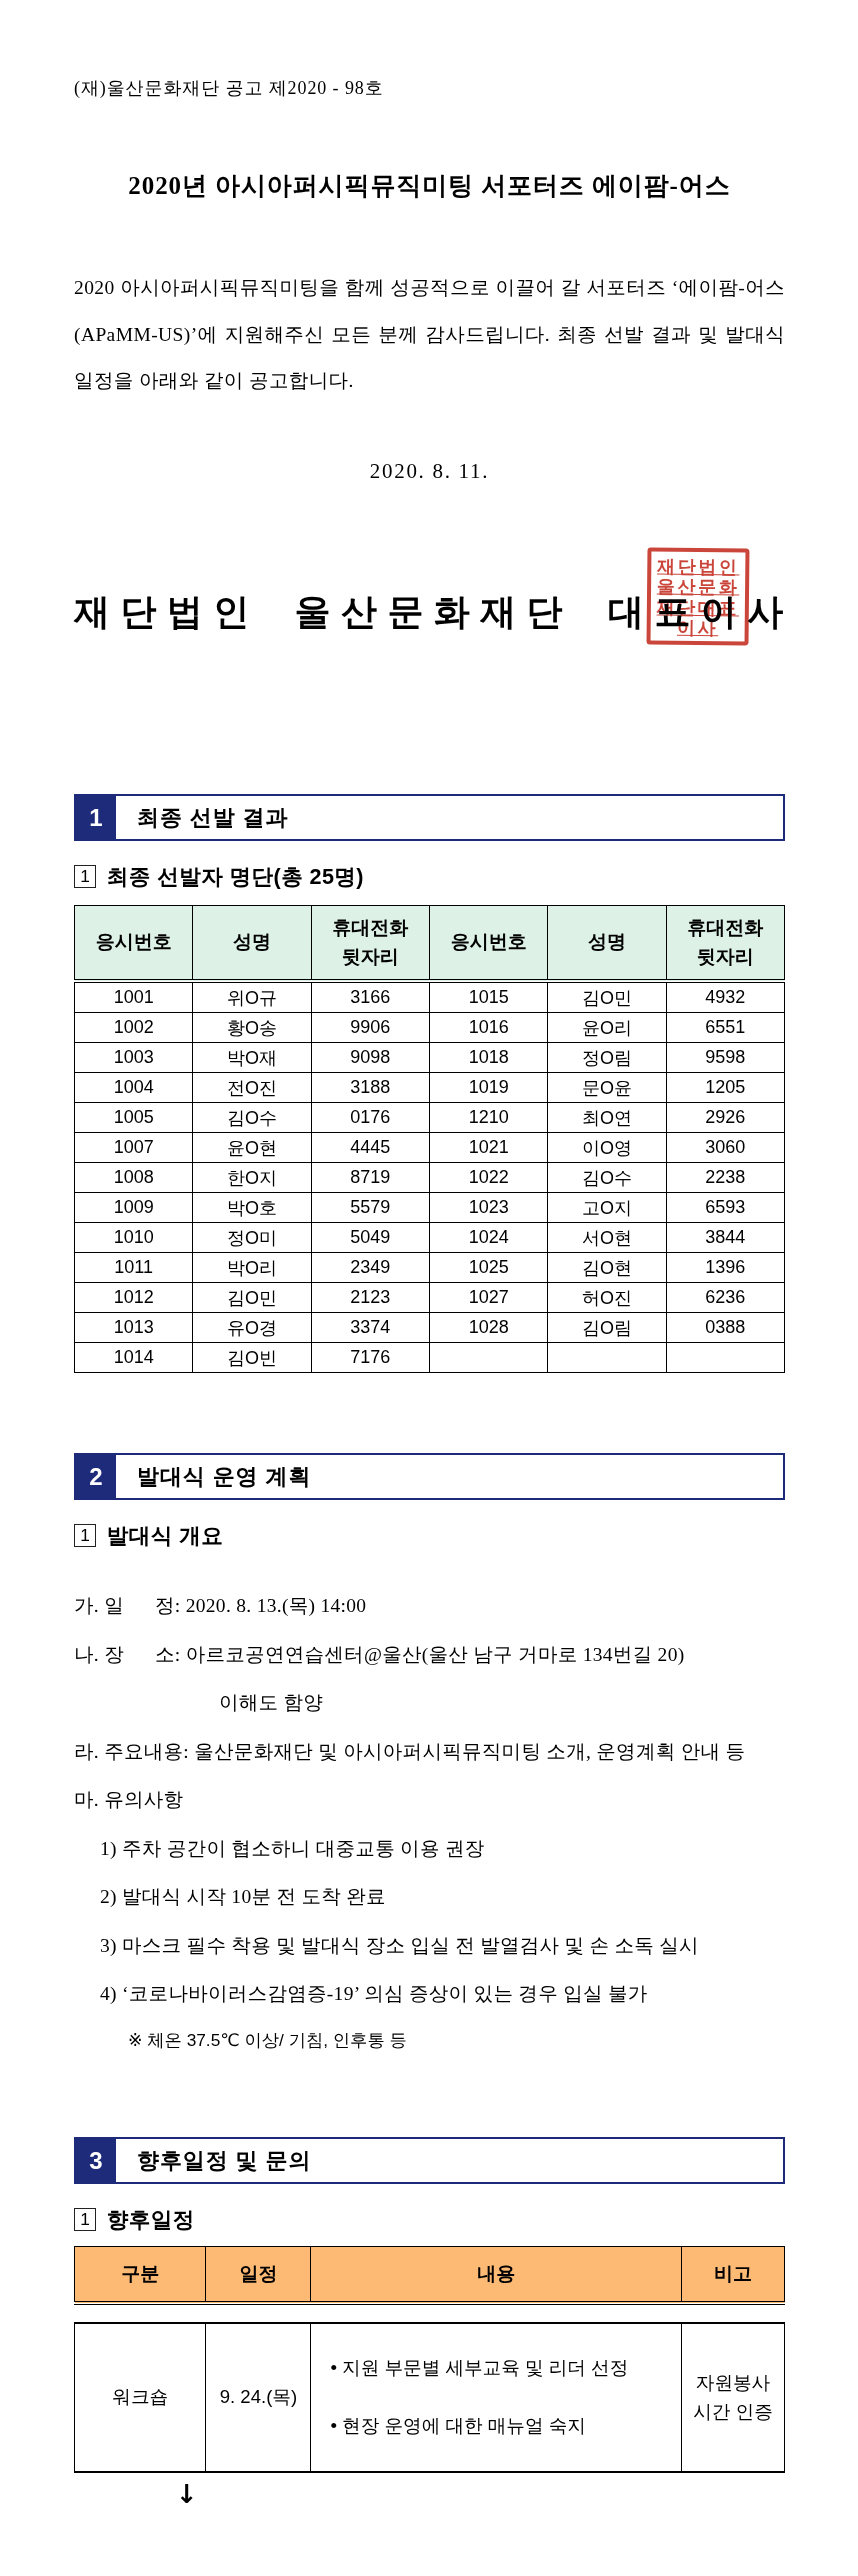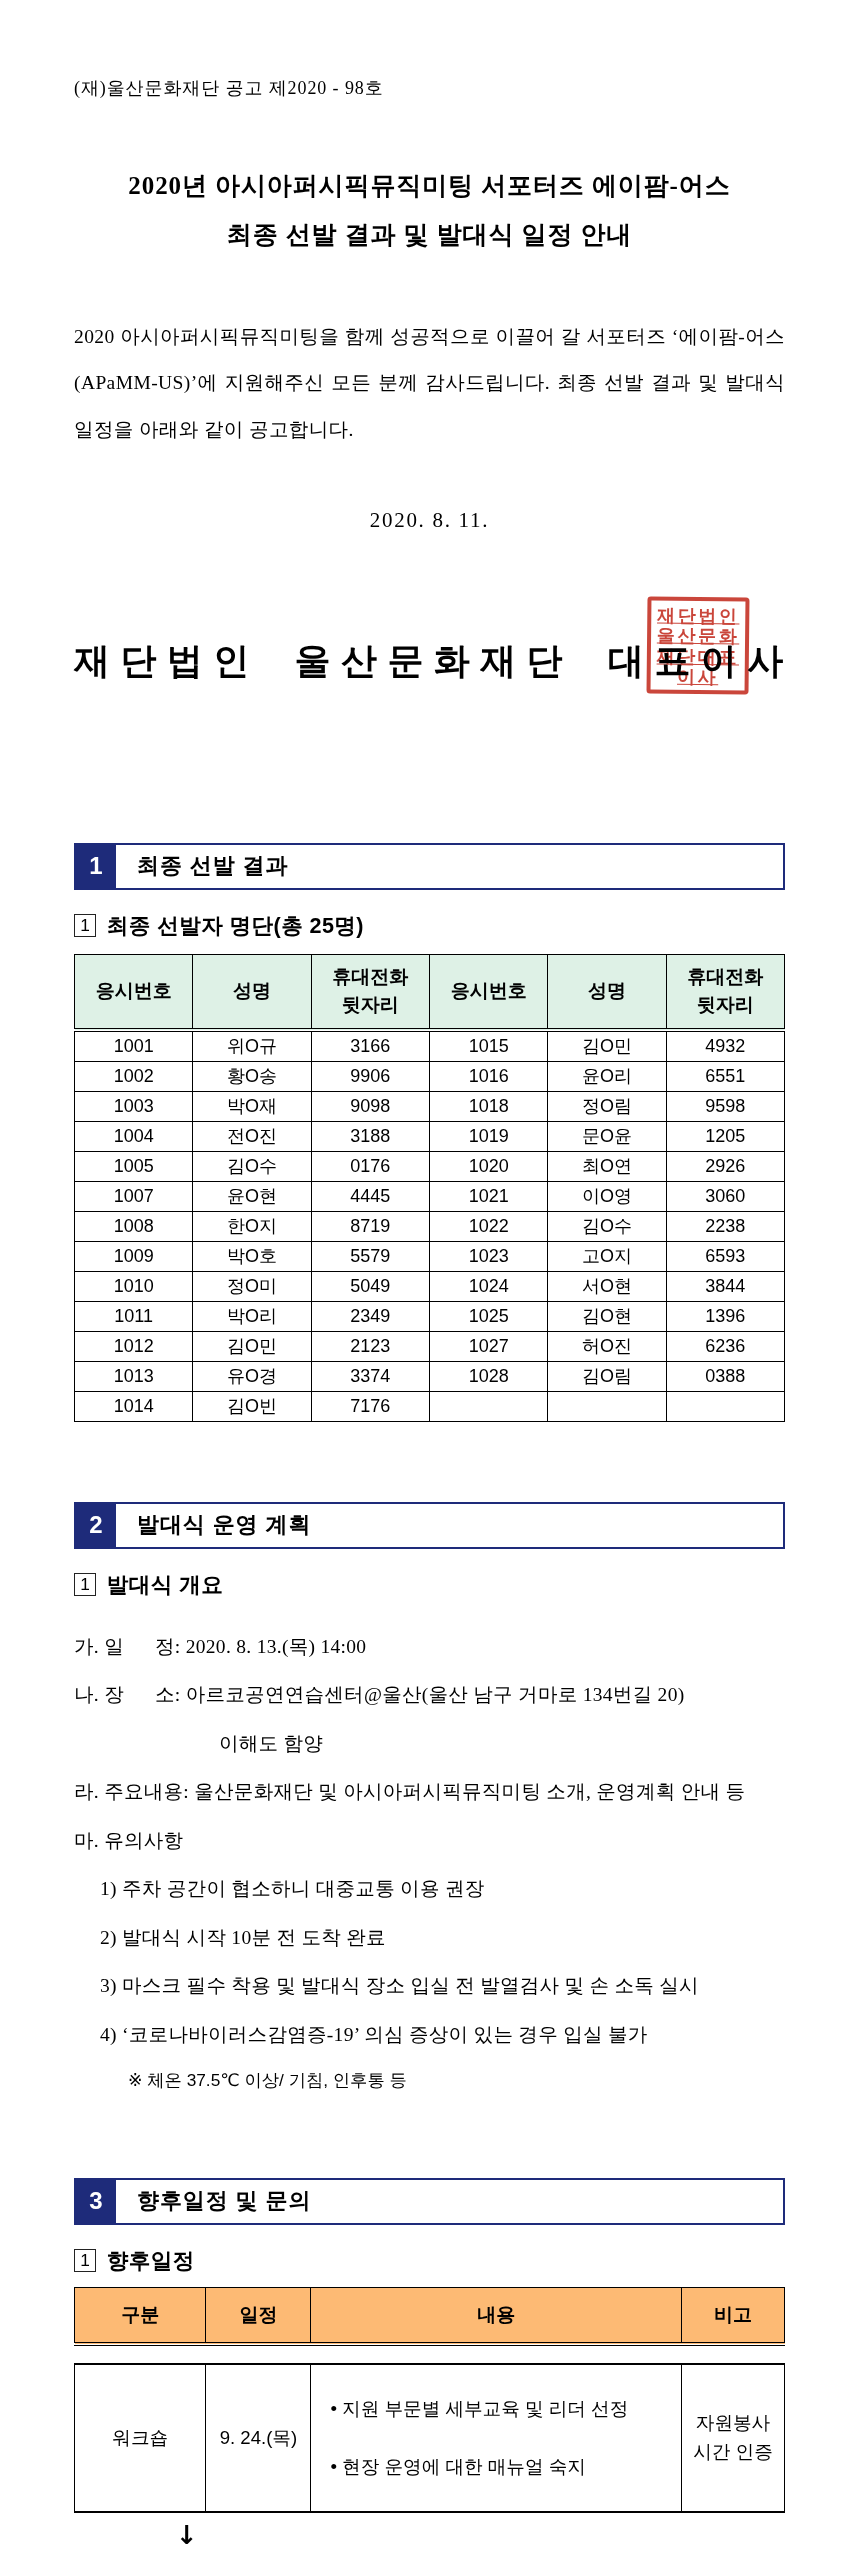--- a/index.html
+++ b/index.html
@@ -50,21 +50,21 @@
   }
   
   table{border-collapse:collapse; table-layout:fixed;}
   .roster{width:100%; margin-top:14px; font-family:"Liberation Sans","DejaVu Sans",sans-serif; border:1.7px solid #000;}
   .roster th{
     background:#def1e6; border:1.3px solid #000; border-bottom:4.3px double #000;
     font-size:19px; font-weight:bold; height:71px; white-space:pre-line; line-height:1.5;
   }
   .roster td{border:0.9px solid #000; text-align:center; font-size:18px; height:29px; padding:0;}
   
-  .hlist{margin-top:32px; font-size:19.5px; letter-spacing:0.3px;}
+  .hlist{margin-top:40px; font-size:19.5px; letter-spacing:0.3px;}
   .hline{white-space:pre-wrap; line-height:1.6; margin-top:17.3px; word-break:keep-all;}
   .hline.cont{padding-left:145px; }
   .hline.note{padding-left:26px;}
   .hline.note-foot{padding-left:54px; font-size:17.3px; font-family:"Liberation Sans","DejaVu Sans",sans-serif; letter-spacing:0;}
   
   .sched{width:100%; font-family:"Liberation Sans","DejaVu Sans",sans-serif;}
   .sched table{width:100%;}
   .sched col.c1{width:18.5%;} .sched col.c2{width:14.8%;} .sched col.c3{width:52.2%;} .sched col.c4{width:14.5%;}
   .sched .head{margin-top:12px; border:1.7px solid #000; border-bottom:4.3px double #000;}
   .sched .head th{background:#fdba74; font-size:19px; font-weight:bold; height:52px; border-left:1.3px solid #000;}
@@ -79,21 +79,20 @@
 </style>
 </head>
 <body>
 
 <div class="page">
 
   <div class="notice-no">(재)울산문화재단 공고 제2020 - 98호</div>
 
   <div class="doc-title">
     <div>2020년 아시아퍼시픽뮤직미팅 서포터즈 에이팜-어스</div>
-    <div>최종 선발 결과 및 발대식 일정 안내</div>
   </div>
 
   <div class="intro">2020 아시아퍼시픽뮤직미팅을 함께 성공적으로 이끌어 갈 서포터즈 ‘에이팜-어스(APaMM-US)’에 지원해주신 모든 분께 감사드립니다. 최종 선발 결과 및 발대식 일정을 아래와 같이 공고합니다.</div>
 
   <div class="doc-date">2020. 8. 11.</div>
 
   <div class="signature-wrap">
     <div class="signature">재단법인 울산문화재단 대표이사</div>
     <div class="seal">
         <div>재단법인</div>
@@ -156,21 +155,21 @@
           <td>전O진</td>
           <td>3188</td>
           <td>1019</td>
           <td>문O윤</td>
           <td>1205</td>
         </tr>
         <tr>
           <td>1005</td>
           <td>김O수</td>
           <td>0176</td>
-          <td>1020</td>
+          <td>1210</td>
           <td>최O연</td>
           <td>2926</td>
         </tr>
         <tr>
           <td>1007</td>
           <td>윤O현</td>
           <td>4445</td>
           <td>1021</td>
           <td>이O영</td>
           <td>3060</td>

